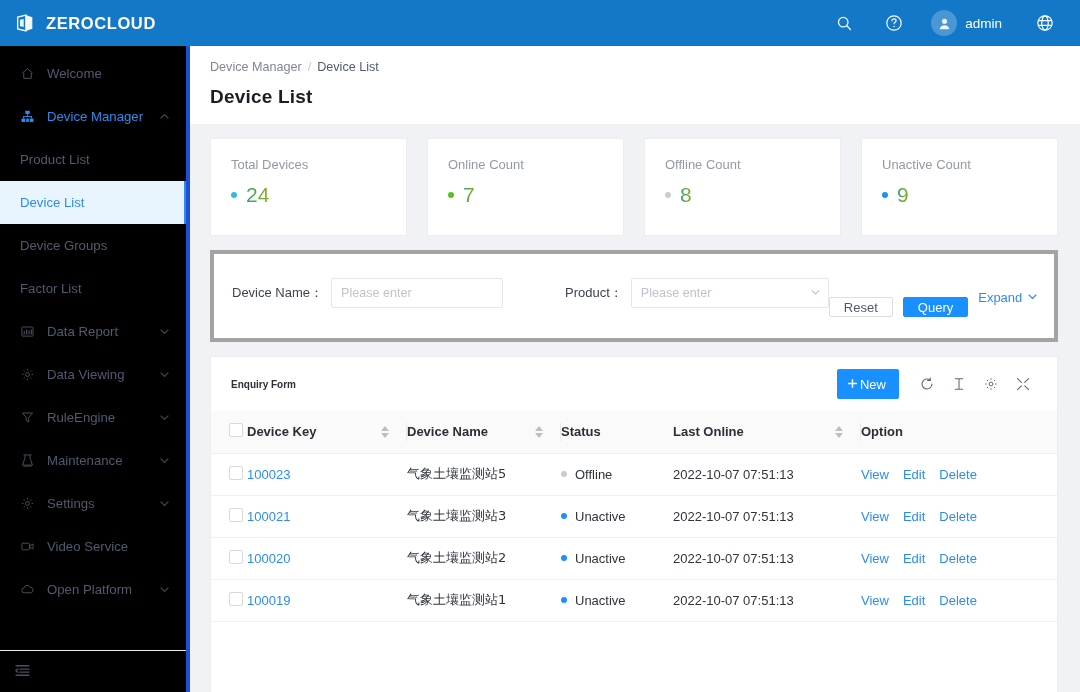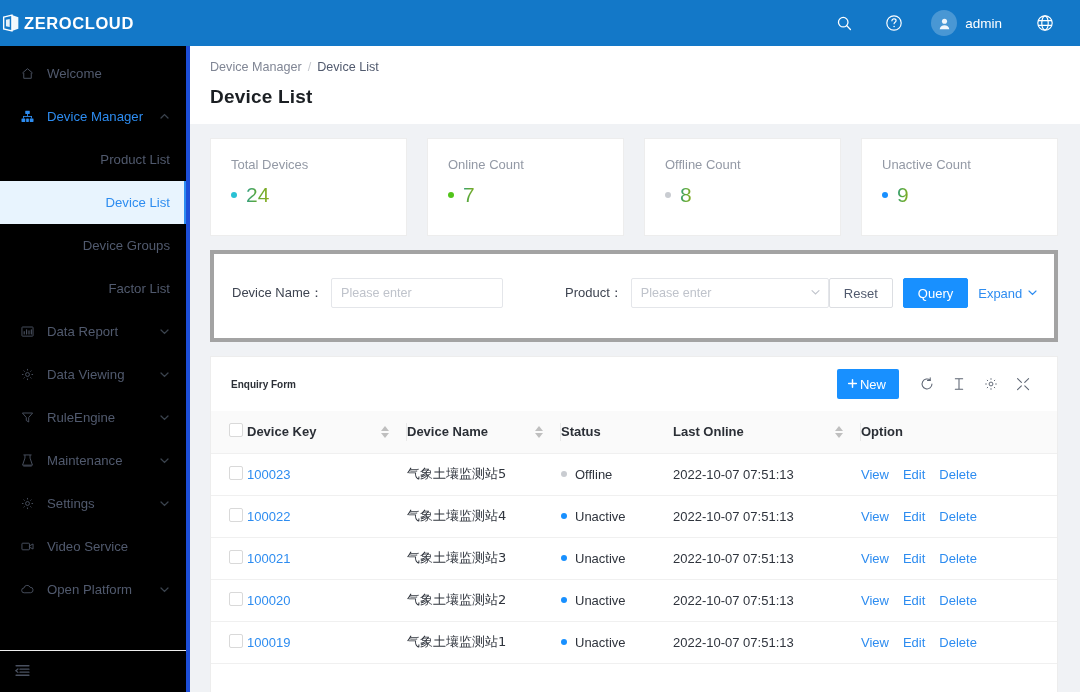--- a/index.html
+++ b/index.html
@@ -21,22 +21,22 @@
     height: 46px;
     background: #1378c8;
     display: flex;
     align-items: center;
     flex: 0 0 46px;
     position: relative;
     z-index: 20;
   }
   .brand {
     display: flex; align-items: center;
-    width: 190px; 
-    gap: 2px;
+    width: 190px; padding-left: 14px;
+    gap: 10px;
   }
   .brand-logo { width: 22px; height: 22px; display:block; }
   .brand-name {
     color: #fff;
     font-size: 16.5px;
     font-weight: bold;
     letter-spacing: .6px;
   }
   .topbar-spacer { flex: 1 1 auto; }
   .topbar-right {
@@ -87,21 +87,20 @@
     margin-right: 11px;
     display: flex; align-items: center; justify-content: center;
     flex: 0 0 18px;
   }
   .menu-item .mi-label { flex: 1 1 auto; }
   .menu-item .mi-arrow { flex: 0 0 auto; opacity: .75; display:flex; }
   .menu-item.is-open { color: #2d8cf0; }
   .menu-item.is-sub {
     padding-left: 20px;
     font-size: 13.2px;
-    text-align: right;
   }
   .menu-item.is-sub .mi-label { padding-left: 0px; }
   .menu-item.is-active {
     background: #e8f4fe;
     color: #2d8cf0;
   }
   .menu-item.is-active::after {
     content: "";
     position: absolute; right: 0; top: 0; bottom: 0;
     width: 2px; background: #2d8cf0;
@@ -199,27 +198,28 @@
   .sel-caret {
     position: absolute; right: 8px; top: 50%; transform: translateY(-50%);
     pointer-events: none;
   }
   .fld.product { margin-left: 62px; }
   .filter-actions {
     margin-left: auto;
     display: flex; align-items: center; gap: 10px;
   }
   .btn {
-    height: 30px; min-width: 60px;
+    height: 20px; min-width: 60px;
     border-radius: 2px;
     font-size: 13px;
     display: inline-flex; align-items: center; justify-content: center;
     cursor: pointer;
     font-family: inherit;
     padding: 0 14px;
+    margin-top: 19px;
   }
   .btn-default { background: #fff; border: 1px solid #dcdee2; color: #515a6e; }
   .btn-primary { background: #1890ff; border: 1px solid #1890ff; color: #fff; }
   .link-expand {
     color: #2d8cf0; font-size: 13px; cursor: pointer;
     display: flex; align-items: center; gap: 5px;
   }
 
   
   .table-panel {
@@ -697,39 +697,20 @@
                 <td class="c-opt">
                   <span class="opts">
                     <span>View</span>
                     <span>Edit</span>
                     <span>Delete</span>
                   </span>
                 </td>
               </tr>
               <tr>
                 <td class="c-check"><span class="cbox"></span></td>
-                <td class="c-key"><span class="lnk">100022</span></td>
-                <td class="c-name cn">气象土壤监测站4</td>
-                <td class="c-status">
-                  <span class="status-cell">
-                    <span class="sdot" style="background:#1890ff"></span>
-                    <span>Unactive</span>
-                  </span>
-                </td>
-                <td class="c-online">2022-10-07 07:51:13</td>
-                <td class="c-opt">
-                  <span class="opts">
-                    <span>View</span>
-                    <span>Edit</span>
-                    <span>Delete</span>
-                  </span>
-                </td>
-              </tr>
-              <tr>
-                <td class="c-check"><span class="cbox"></span></td>
                 <td class="c-key"><span class="lnk">100021</span></td>
                 <td class="c-name cn">气象土壤监测站3</td>
                 <td class="c-status">
                   <span class="status-cell">
                     <span class="sdot" style="background:#1890ff"></span>
                     <span>Unactive</span>
                   </span>
                 </td>
                 <td class="c-online">2022-10-07 07:51:13</td>
                 <td class="c-opt">

